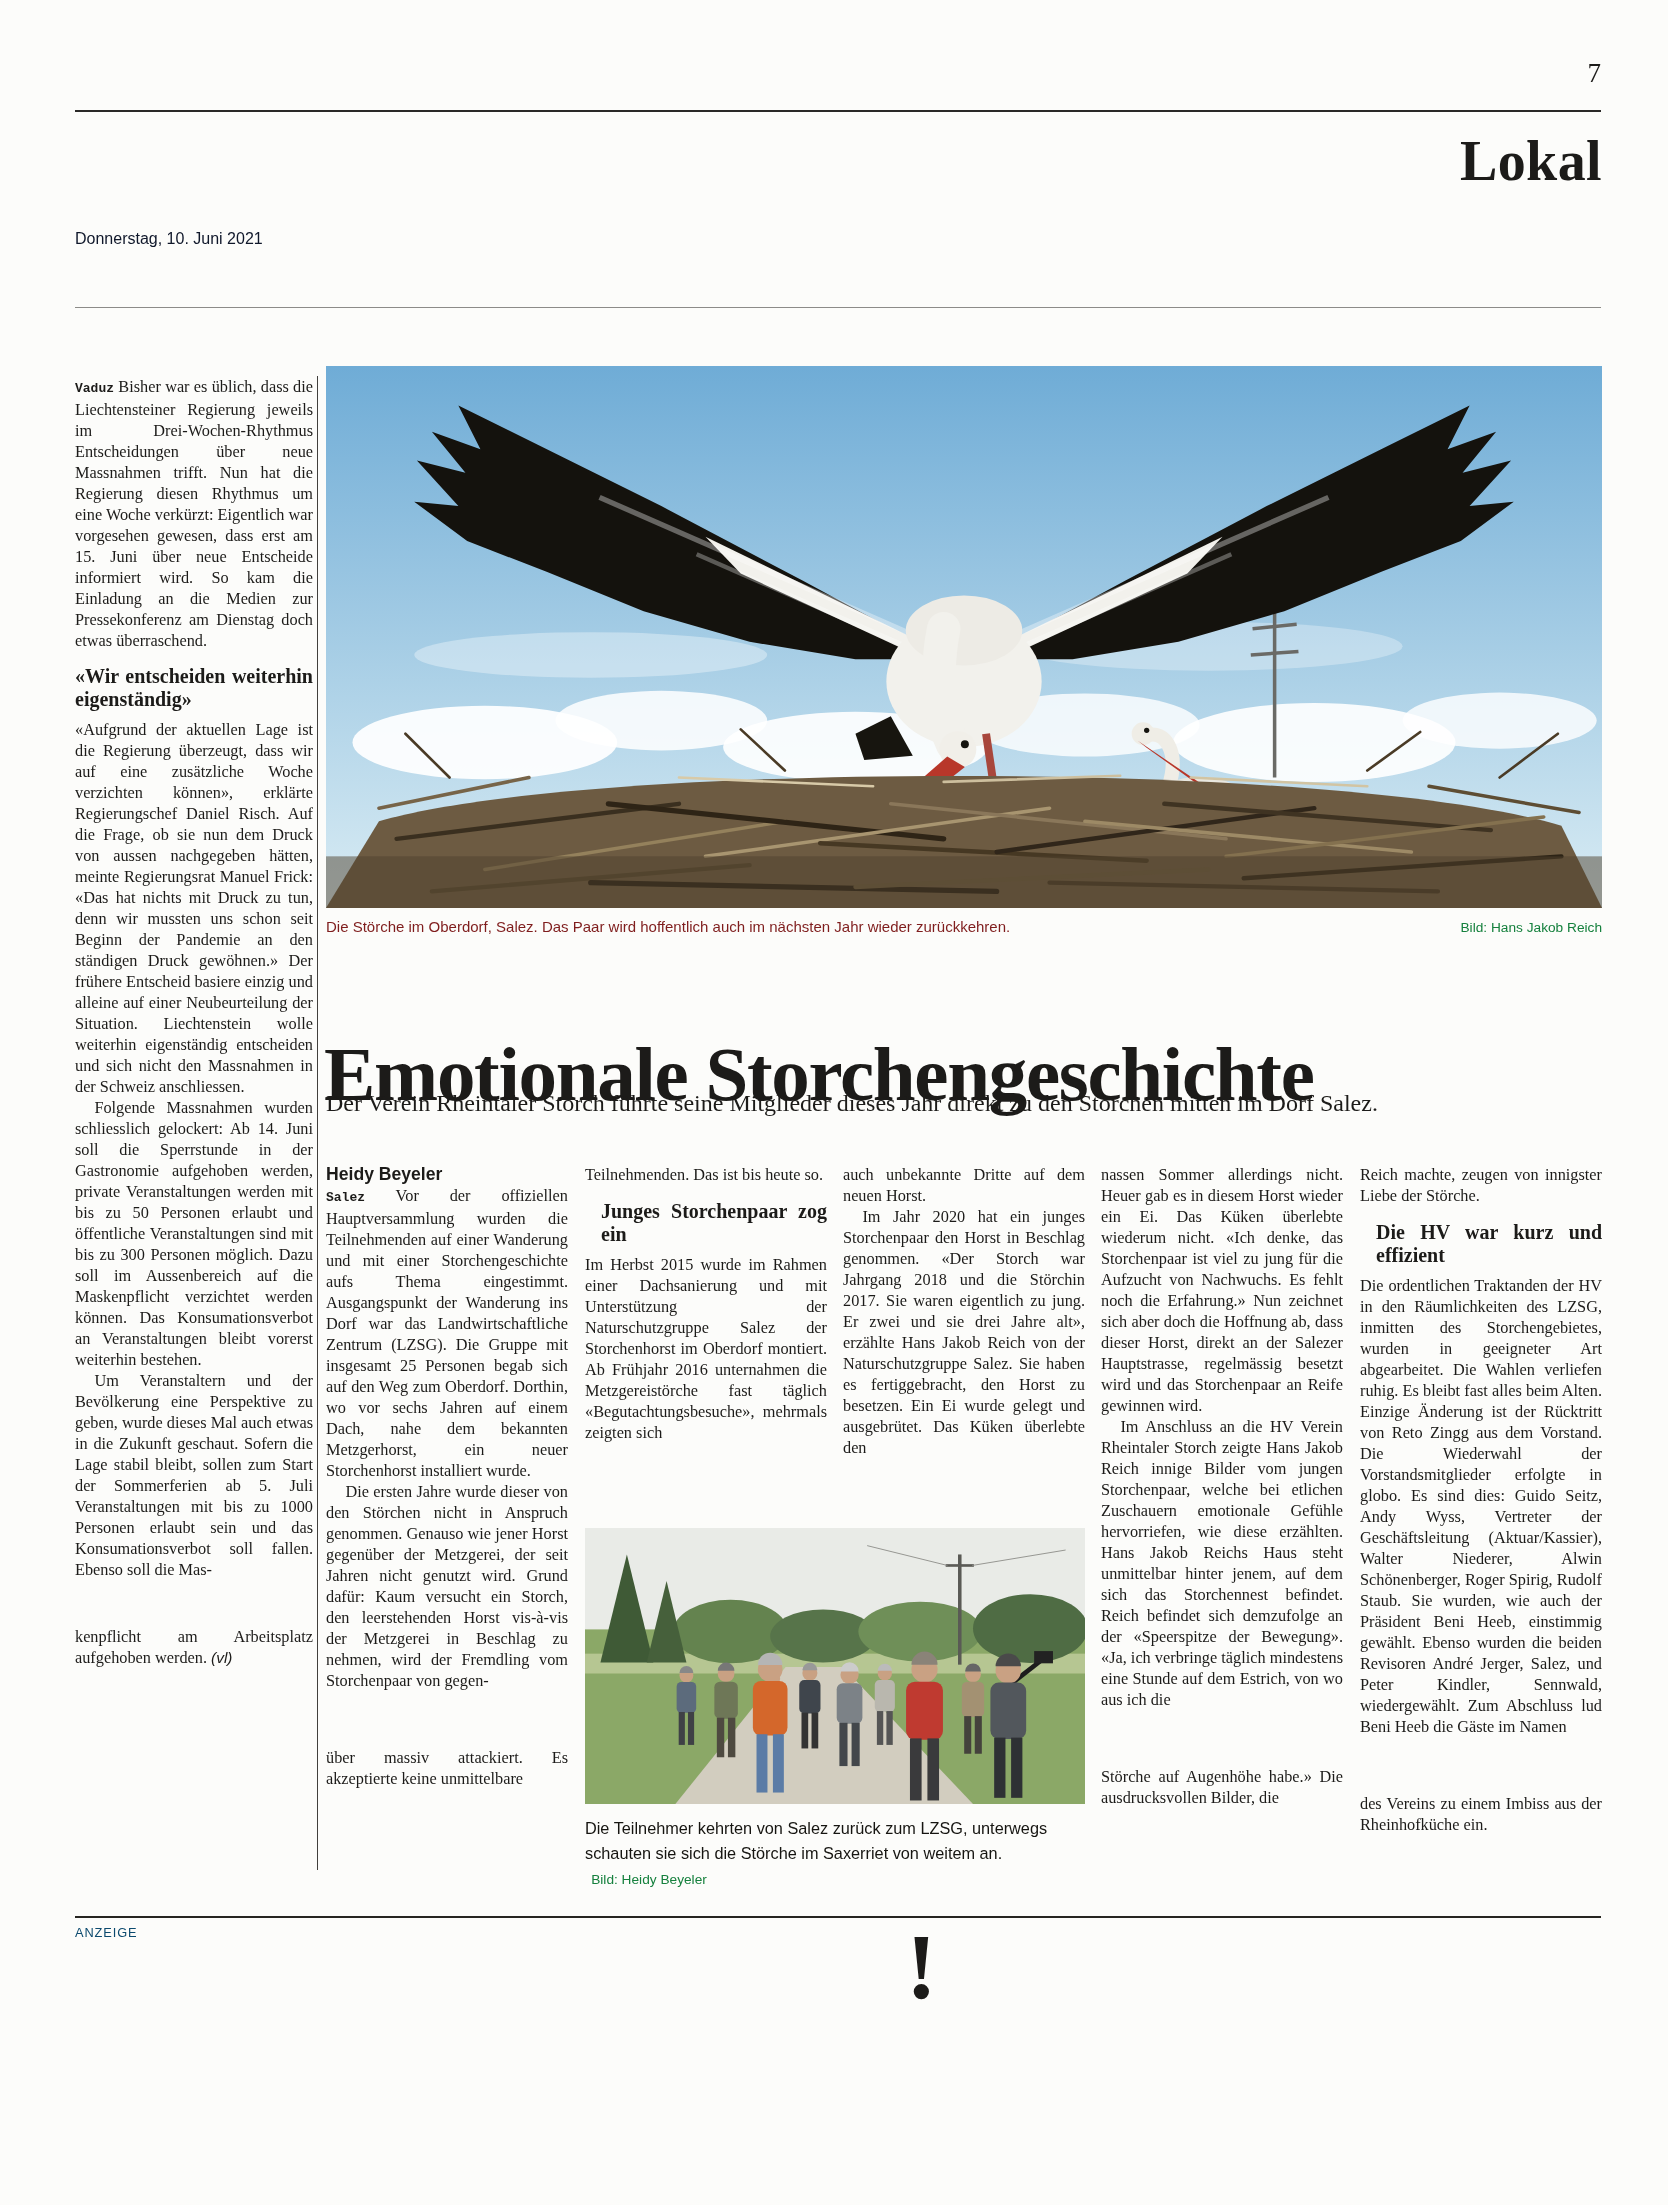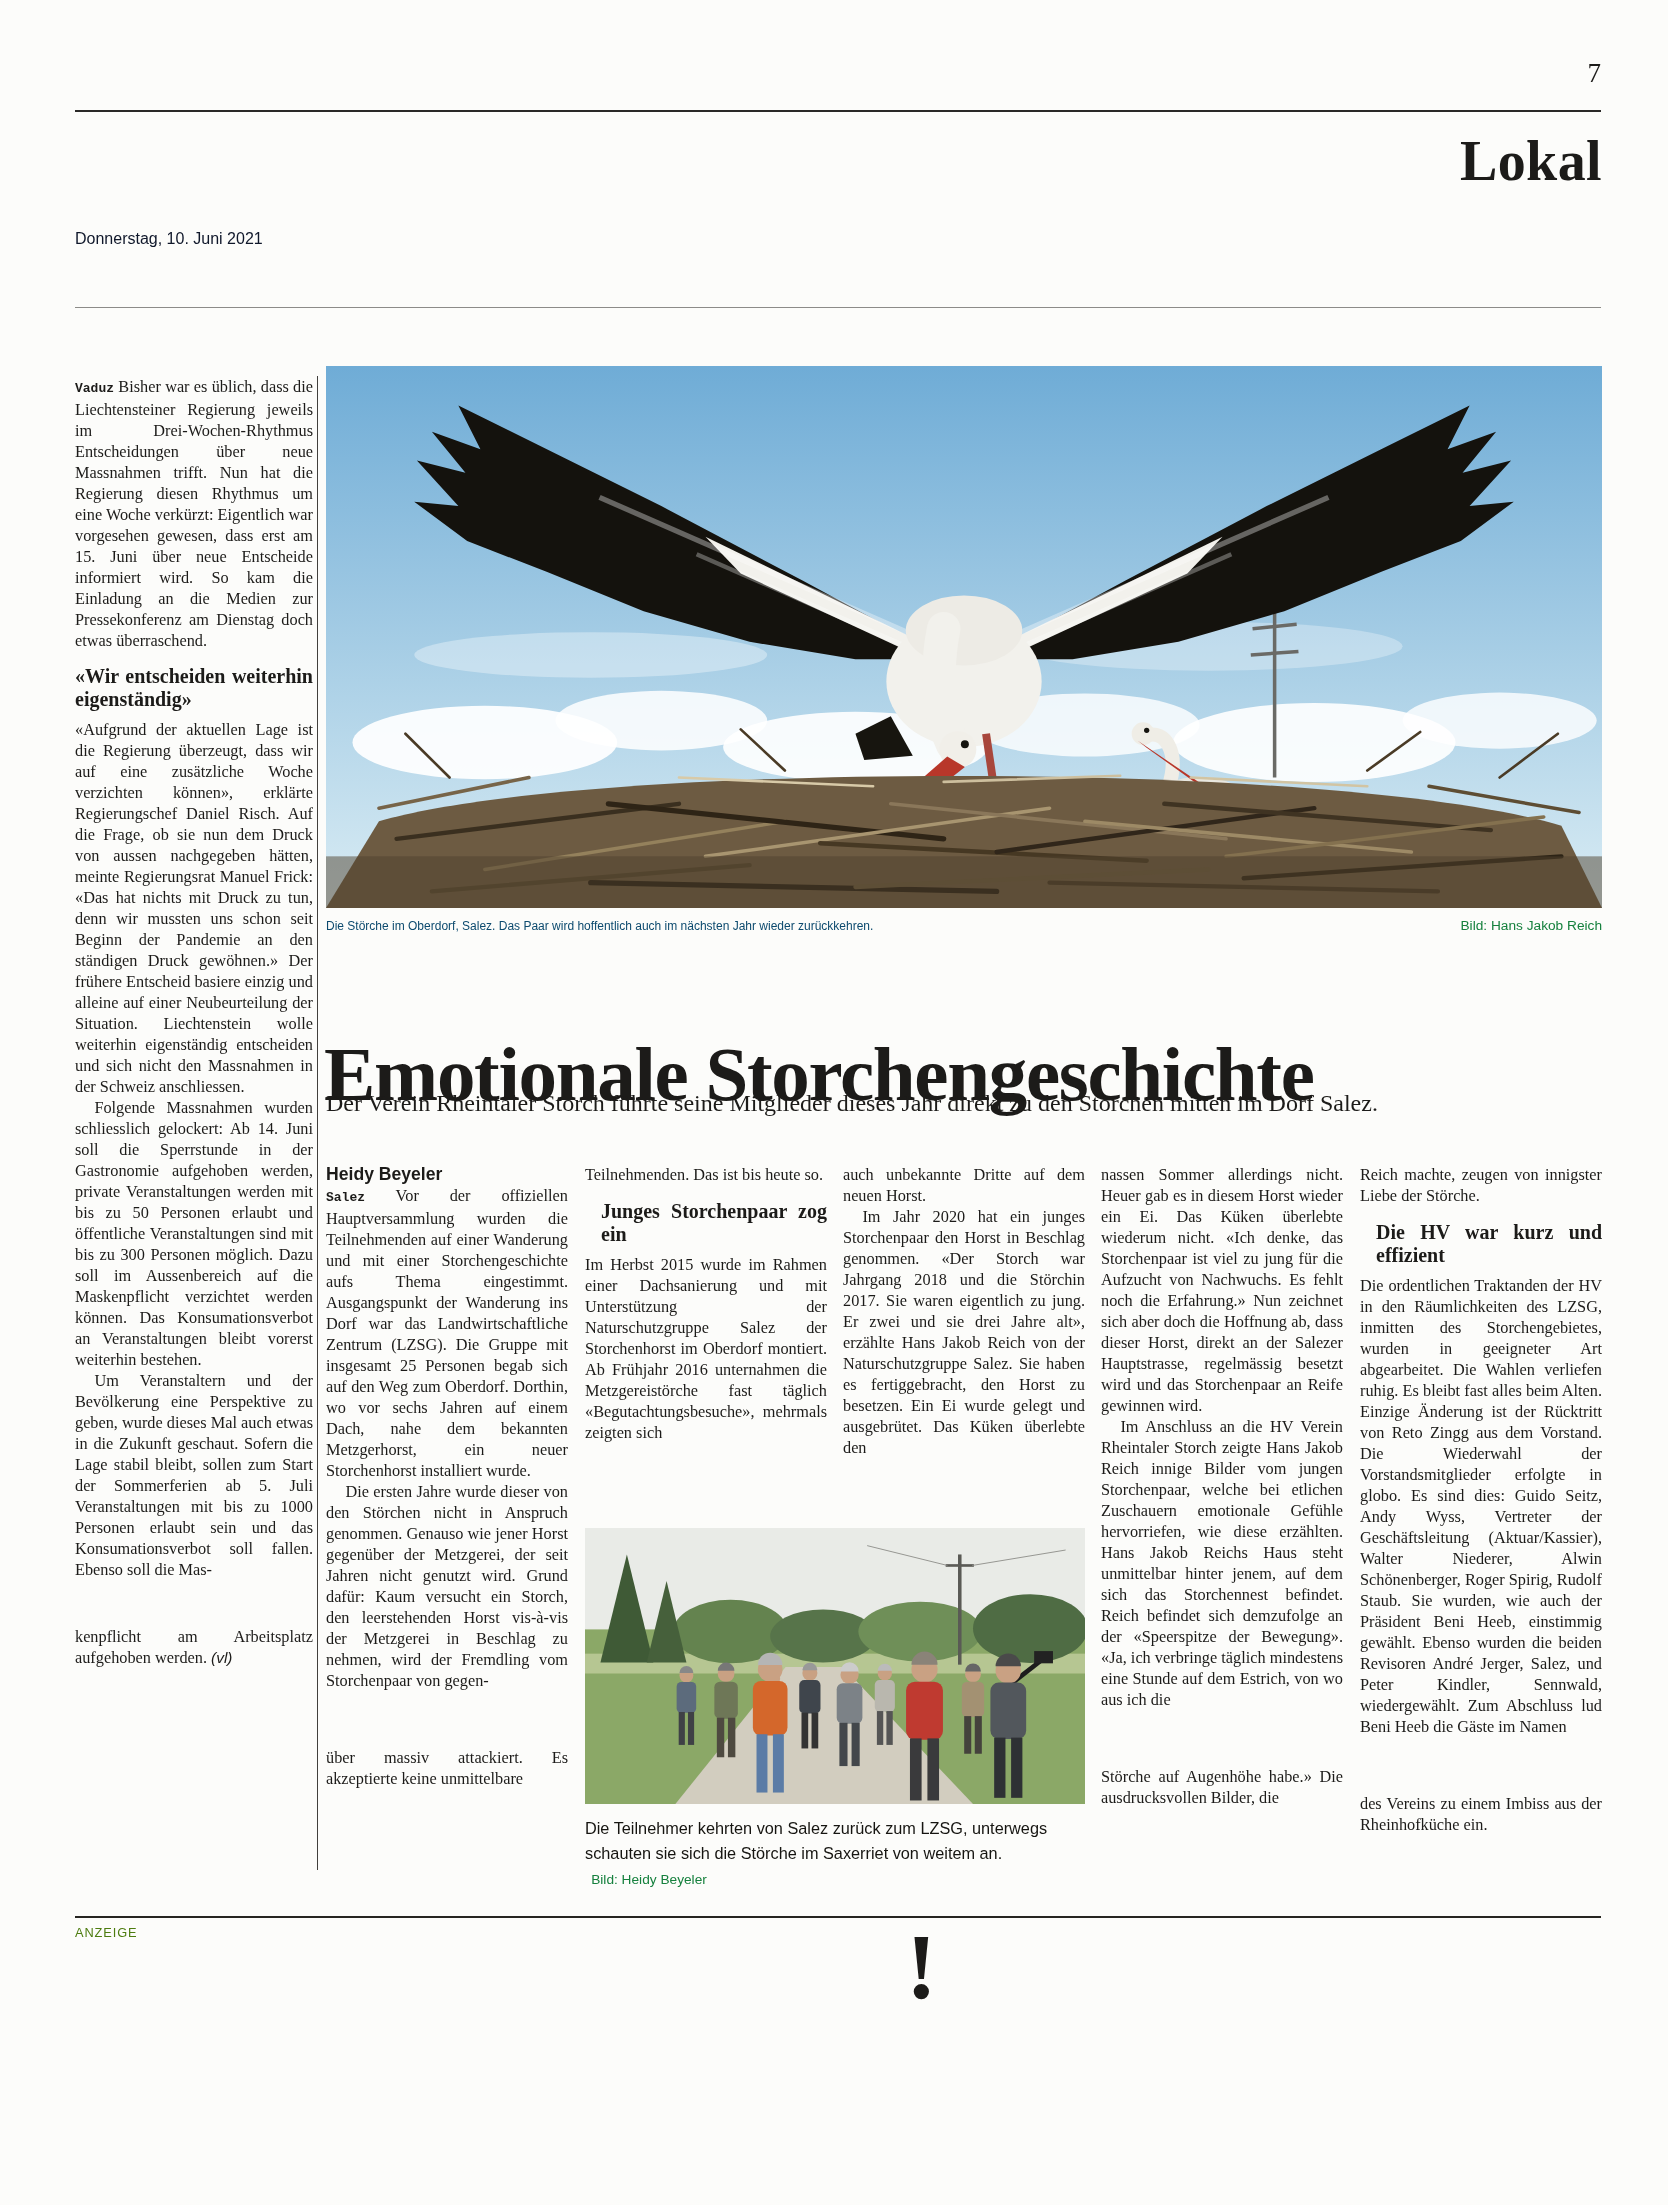--- a/index.html
+++ b/index.html
@@ -24,36 +24,36 @@
   .colgap-s{height:46px;}
   .sig{font-style:italic;font-family:"Liberation Sans","DejaVu Sans",sans-serif;font-size:15.4px;}
   .divider-v{left:317px;top:376px;width:1.3px;height:1494px;background:#413f3c;}
   
   .main-photo{left:326px;top:366px;width:1276px;height:542px;background:#9cc4de;}
   .photo2{left:585px;top:1528px;width:500px;height:276px;background:#dfe2da;}
   figure{margin:0;}
   .main-photo svg,.photo2 svg{display:block;width:100%;height:100%;}
   .caption-row{left:326px;top:918px;width:1276px;display:flex;justify-content:space-between;align-items:baseline;
       font-family:"Liberation Sans","DejaVu Sans",sans-serif;}
-  .caption-text{font-size:12px;color:#0c4a6e;text-align:right;}
+  .caption-text{font-size:15px;color:#7f1d1d;text-align:right;}
   .caption-credit{font-size:13.7px;color:#15803d;white-space:nowrap;}
   .caption2{left:585px;top:1816px;width:507px;font-family:"Liberation Sans","DejaVu Sans",sans-serif;
       font-size:16.3px;line-height:25px;color:#161511;}
   .caption2 .caption-credit{margin-left:6.2px;}
   
   .main-headline{left:324px;top:984px;width:1279px;font-size:77px;line-height:1;font-weight:bold;letter-spacing:-1.3px;}
   .deck{left:326px;top:1090px;width:1276px;font-size:24px;line-height:27px;}
   .col{top:1164px;width:242px;}
   .col1{left:326px;} .col2{left:585px;} .col3{left:843px;} .col4{left:1101px;} .col5{left:1360px;}
   .byline{font-family:"Liberation Sans","DejaVu Sans",sans-serif;font-weight:bold;font-size:17.6px;margin:0 0 23px 0;}
   .colsubhead{font-size:20px;line-height:23.4px;font-weight:bold;margin:15px 0 7px 16px;text-align:justify;}
   
   .rule-bottom{left:75px;top:1916px;width:1526px;height:1.8px;background:#262521;}
   .ad-label{left:75px;top:1925px;font-family:"Liberation Sans","DejaVu Sans",sans-serif;
-      font-size:12.8px;letter-spacing:0.9px;color:#4d7c0f;}
+      font-size:12.8px;letter-spacing:0.9px;color:#0c4a6e;}
   .bang{left:864px;top:1919px;width:115px;text-align:center;font-size:94px;line-height:1;font-weight:bold;}
 </style>
 </head>
 <body>
 
 <div class="page">
 
   <div class="abs pagenum">7</div>
   <div class="abs rule-top"></div>
   <div class="abs section-title">Lokal</div>

